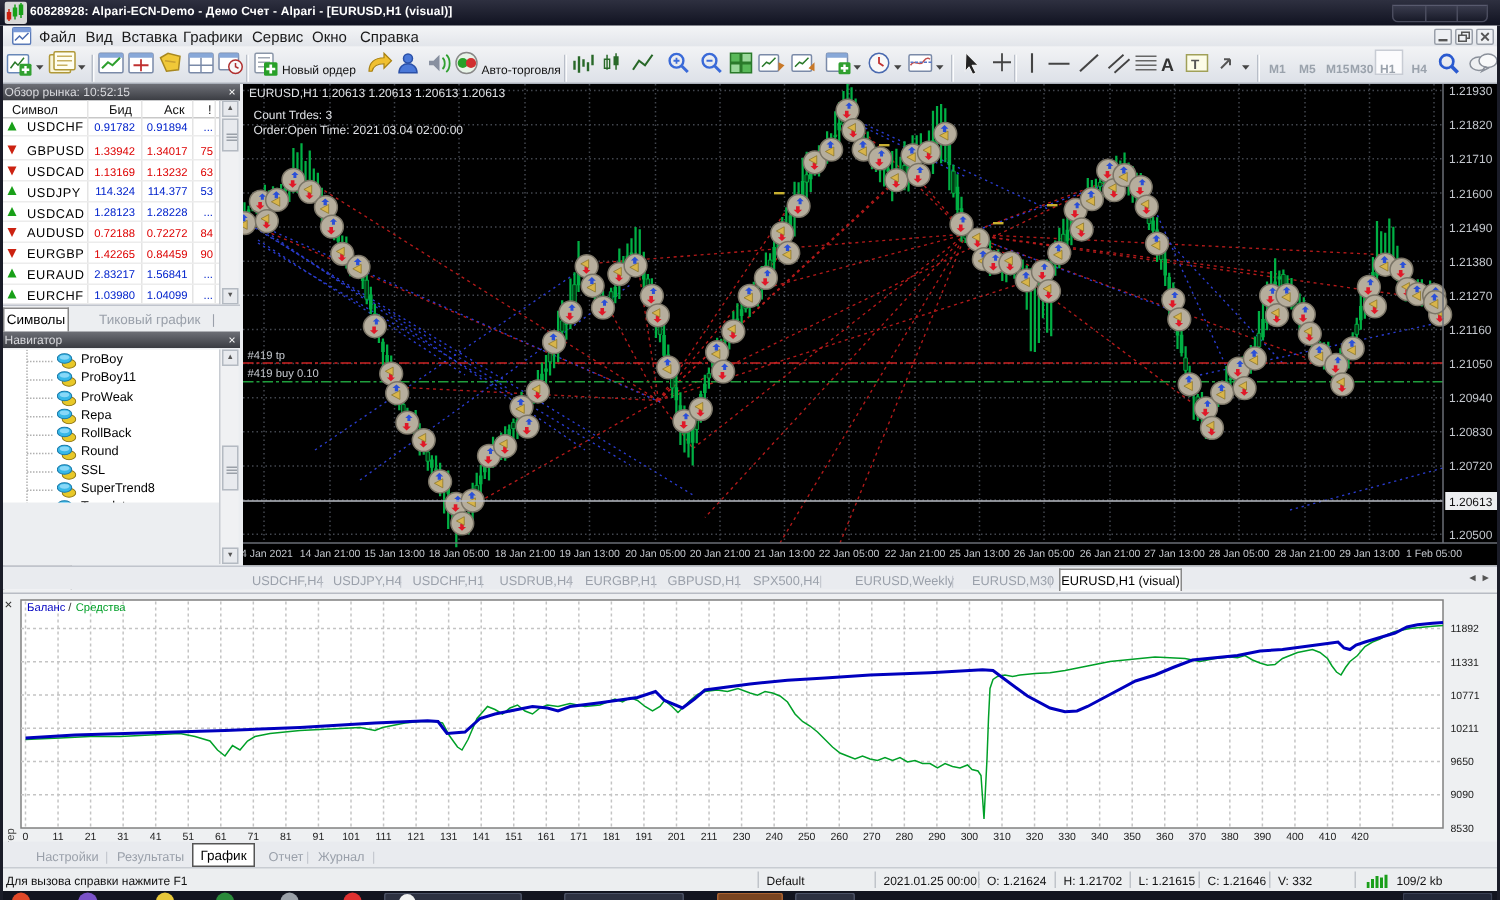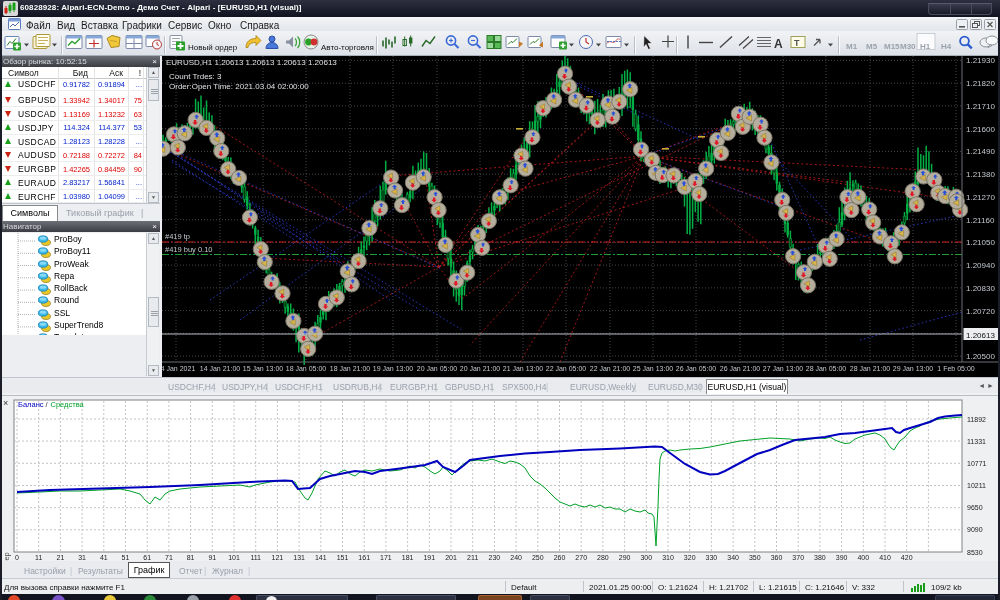--- a/index.html
+++ b/index.html
@@ -408,21 +408,21 @@
  <div class="sb" style="left:146px;top:11px;height:136px">
    <div class="sbtn" style="top:0">▲</div>
    <div class="sthumb" style="top:12px;height:22px">
         <span class="grip" style="top:9px"></span>
         <span class="grip" style="top:11px"></span>
         <span class="grip" style="top:13px"></span>
       </div>
    <div class="sbtn" style="bottom:0">▼</div>
  </div>
  <div style="position:absolute;left:0;top:147px;width:160px;height:18px;background:#eceef1;border-top:1px solid #c0c4cc"></div>
- <div class="tab-act" style="left:2px;top:149px;width:56px;height:16px;line-height:15px">Символы</div>
+ <div class="tab-act" style="left:2px;top:149px;width:44px;height:16px;line-height:15px">Символы</div>
  <div class="tabrow" style="left:66px;top:152px">Тиковый график&nbsp;&nbsp;&nbsp;|</div>
  <div class="phead" style="top:165px">Навигатор<span class="x">×</span></div>
  <div id="navlist">
   <svg style="position:absolute;left:0;top:0" width="40" height="143" viewBox="0 0 40 143">
         <path d="M18 0V143" stroke="#b0b0b0" stroke-width="1" stroke-dasharray="1 1" fill="none"></path>
         <path d="M18 8.0H36" stroke="#b0b0b0" stroke-width="1" stroke-dasharray="1 1" fill="none"></path>
         <path d="M18 20.3H36" stroke="#b0b0b0" stroke-width="1" stroke-dasharray="1 1" fill="none"></path>
         <path d="M18 32.5H36" stroke="#b0b0b0" stroke-width="1" stroke-dasharray="1 1" fill="none"></path>
         <path d="M18 44.8H36" stroke="#b0b0b0" stroke-width="1" stroke-dasharray="1 1" fill="none"></path>
         <path d="M18 57.1H36" stroke="#b0b0b0" stroke-width="1" stroke-dasharray="1 1" fill="none"></path>

